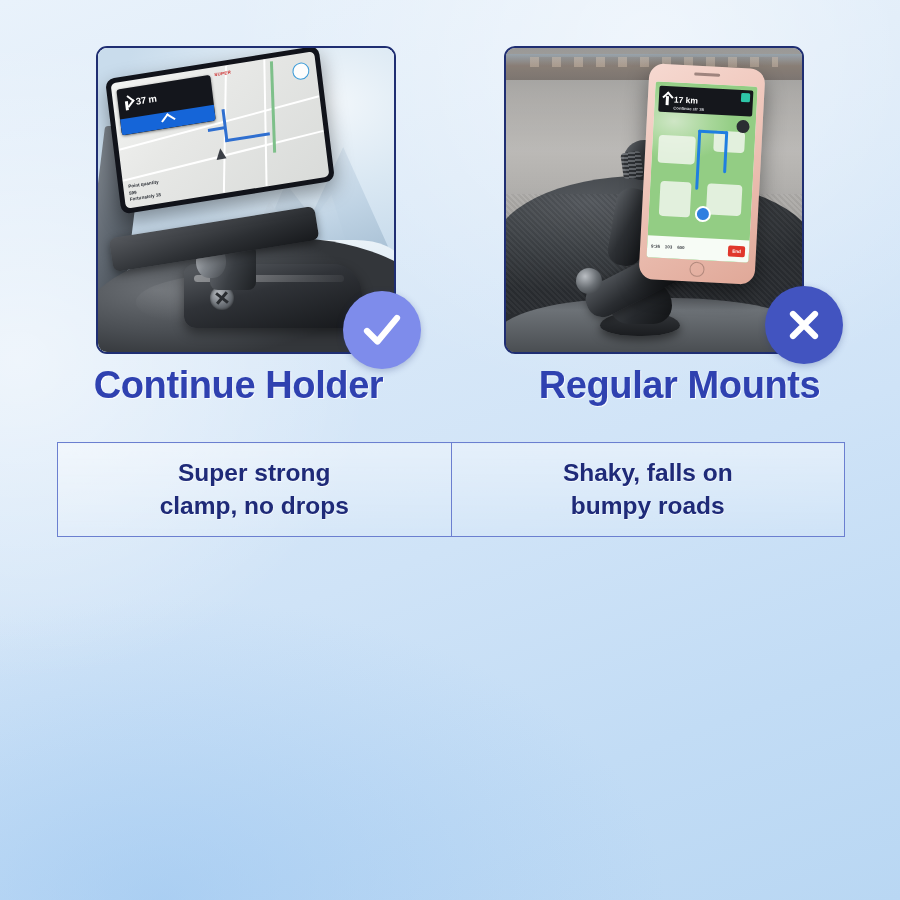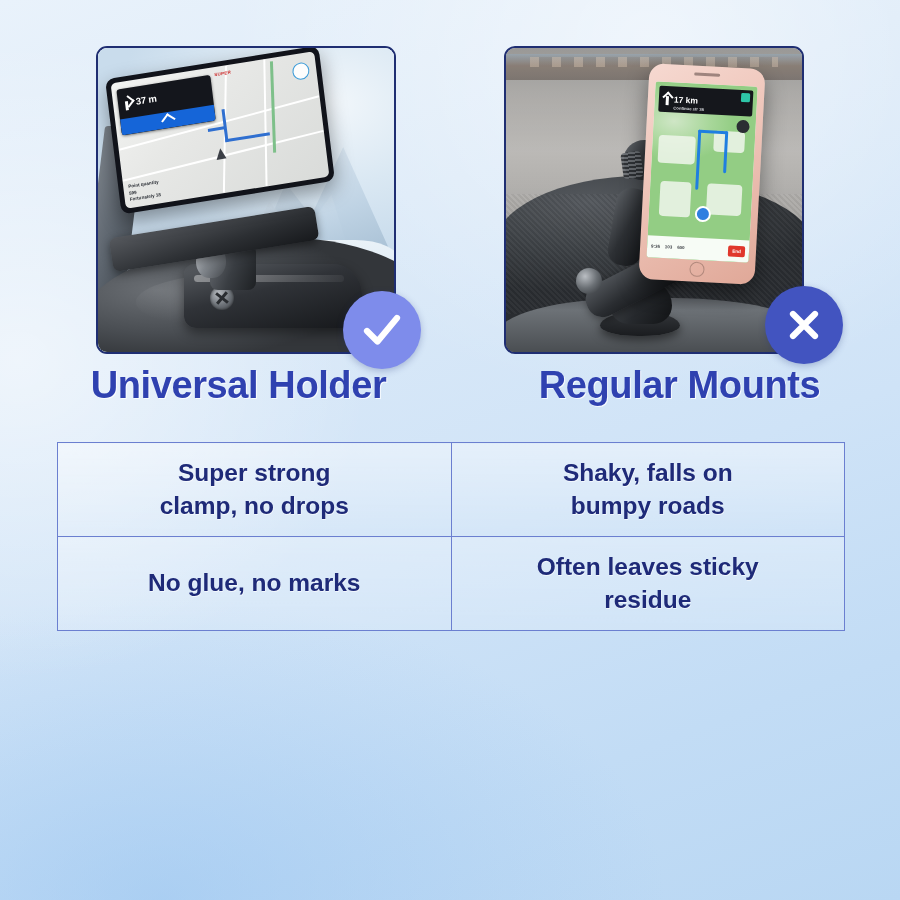--- a/index.html
+++ b/index.html
@@ -786,30 +786,26 @@
     </svg>
   </div>
 
   <div class="badge" id="badge-cross">
     <svg width="44" height="44" viewBox="0 0 44 44">
       <path d="M11 11 L33 33 M33 11 L11 33" fill="none" stroke="#ffffff" stroke-width="6.2" stroke-linecap="round"></path>
     </svg>
   </div>
 
   <div class="headings">
-    <div class="heading" id="heading-left">Universal Holder</div>
+    <div class="heading" id="heading-left">Continue Holder</div>
     <div class="heading" id="heading-right">Regular Mounts</div>
   </div>
 
   <table id="table">
     <tbody>
       <tr>
         <td>Super strong<br>clamp, no drops</td>
         <td>Shaky, falls on<br>bumpy roads</td>
       </tr>
-      <tr>
-        <td>No glue, no marks</td>
-        <td>Often leaves sticky<br>residue</td>
-      </tr>
     </tbody>
   </table>
 
 </div>
 
 </body></html>

